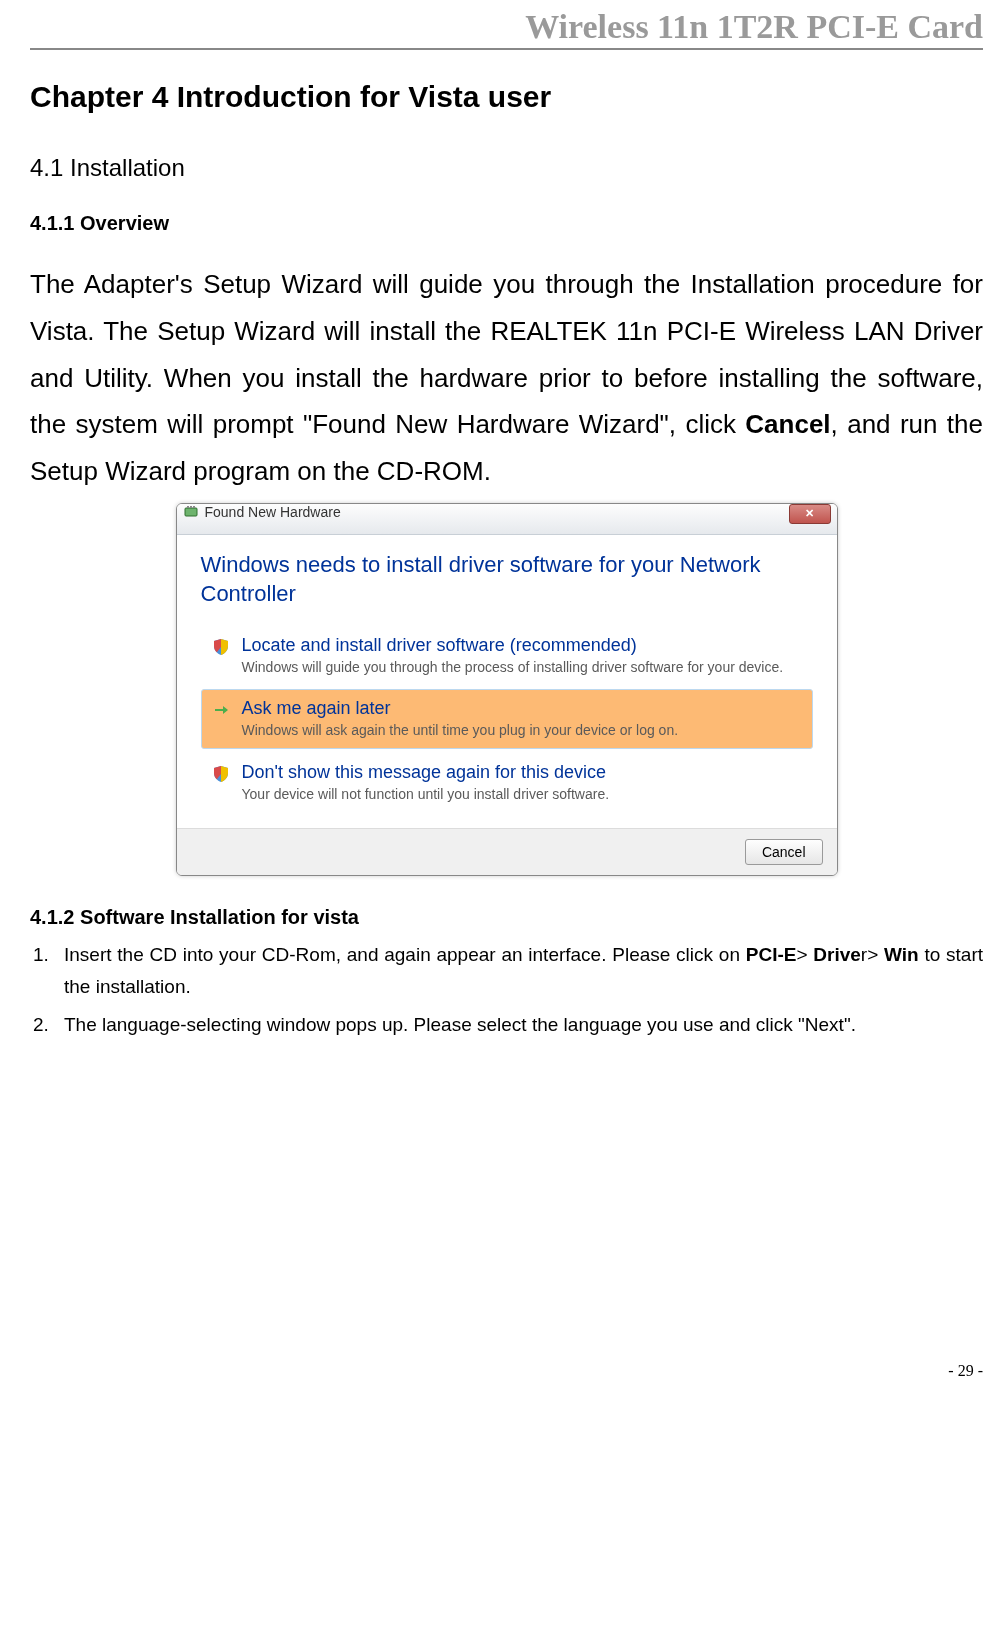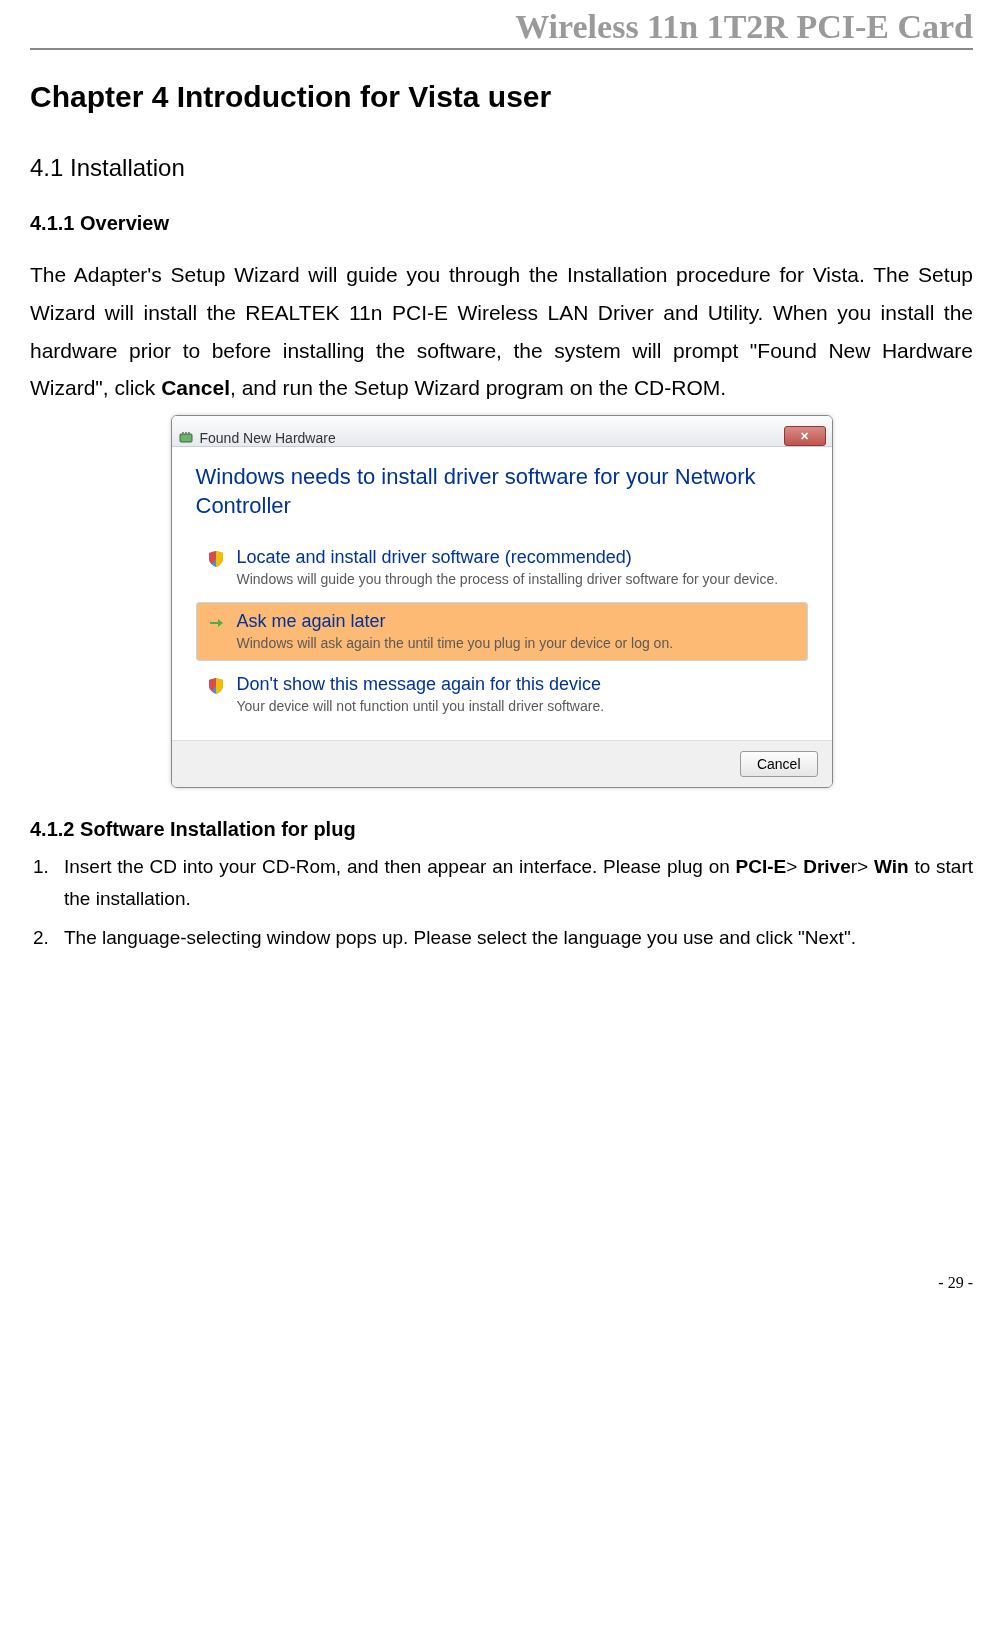--- a/index.html
+++ b/index.html
@@ -4,21 +4,21 @@
 <style>
   body {
     font-family: Arial, Helvetica, sans-serif;
     margin: 0;
     padding: 0;
     background: #fff;
     color: #000;
     width: 1003px;
   }
   .page {
-    padding: 0 30px 20px 30px;
+    padding: 0 20px 20px 30px;
     box-sizing: border-box;
   }
   .doc-header {
     text-align: right;
     font-family: "Times New Roman", serif;
     font-size: 34px;
     font-weight: bold;
     color: #9a9a9a;
     padding: 8px 0 2px 0;
     border-bottom: 2px solid #888;
@@ -33,21 +33,21 @@
     font-size: 24px;
     font-weight: normal;
     margin-bottom: 30px;
   }
   .subsection-title {
     font-size: 20px;
     font-weight: bold;
     margin-bottom: 10px;
   }
   .body-text {
-    font-size: 21px;
+    font-size: 26px;
     line-height: 1.8;
     text-align: justify;
     margin-bottom: 8px;
   }
   .bold { font-weight: bold; }
   .list {
     font-size: 19px;
     line-height: 1.7;
     padding-left: 24px;
     margin: 6px 0 0 0;
@@ -71,21 +71,21 @@
     border: 1px solid #888;
     border-radius: 6px;
     overflow: hidden;
     font-family: "Segoe UI", Tahoma, sans-serif;
     box-shadow: 0 0 4px rgba(0,0,0,0.2);
   }
   .vd-titlebar {
     height: 30px;
     background: linear-gradient(#fdfdfd, #e6e9ed);
     display:flex;
-    align-items:flex-end;
+    align-items:flex-start;
     justify-content: space-between;
     padding: 0 6px;
     border-bottom: 1px solid #c8cfd6;
   }
   .vd-titlebar-left {
     display:flex;
     align-items:center;
     gap:6px;
     font-size: 14px;
     color:#333;
@@ -233,23 +233,23 @@
             <div class="vd-opt-desc">Your device will not function until you install driver software.</div>
           </div>
         </div>
       </div>
       <div class="vd-footer">
         <button class="vd-cancel">Cancel</button>
       </div>
     </div>
   </div>
 
-  <div class="subsection-title">4.1.2    Software Installation for plug</div>
+  <div class="subsection-title">4.1.2    Software Installation for vista</div>
 
   <ol class="list">
     <li>
-      <span>Insert the CD into your CD-Rom, and then appear an interface. Please plug on </span><span class="bold">PCI-E</span><span>&gt; </span><span class="bold">Drive</span><span>r&gt; </span><span class="bold">Win</span><span> to start the installation.</span>
+      <span>Insert the CD into your CD-Rom, and again appear an interface. Please click on </span><span class="bold">PCI-E</span><span>&gt; </span><span class="bold">Drive</span><span>r&gt; </span><span class="bold">Win</span><span> to start the installation.</span>
     </li>
     <li>The language-selecting window pops up. Please select the language you use and click "Next".</li>
   </ol>
 
   <div class="page-num">- 29 -</div>
 </div>
 
 </body></html>

